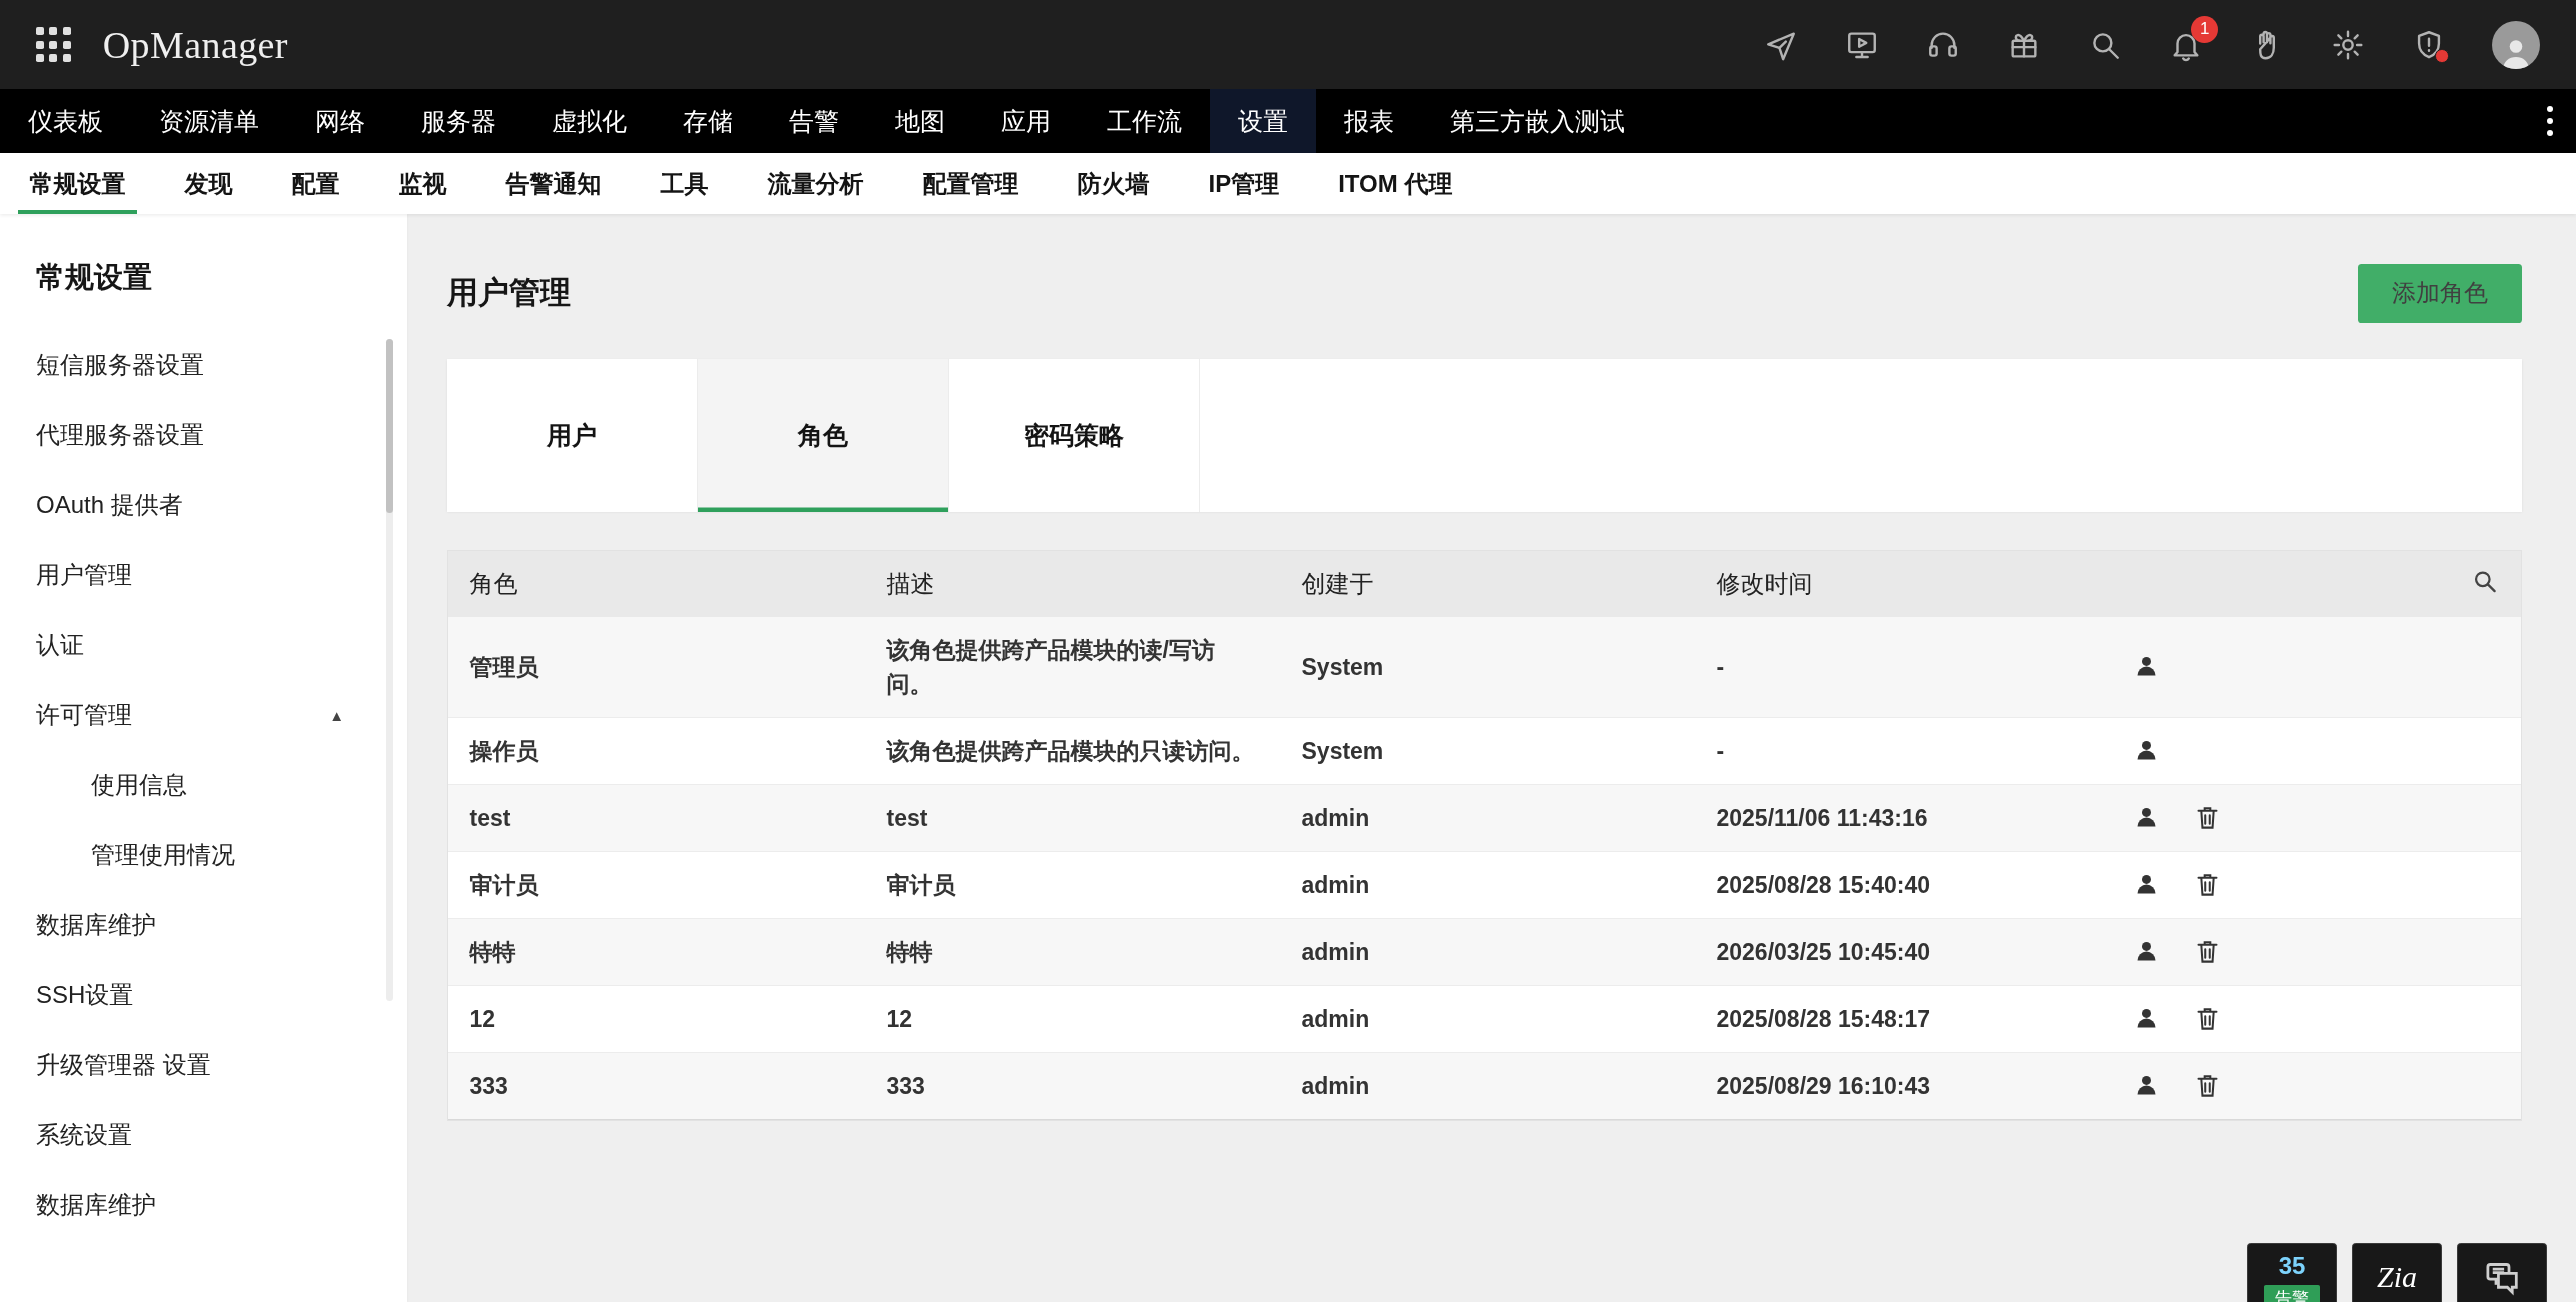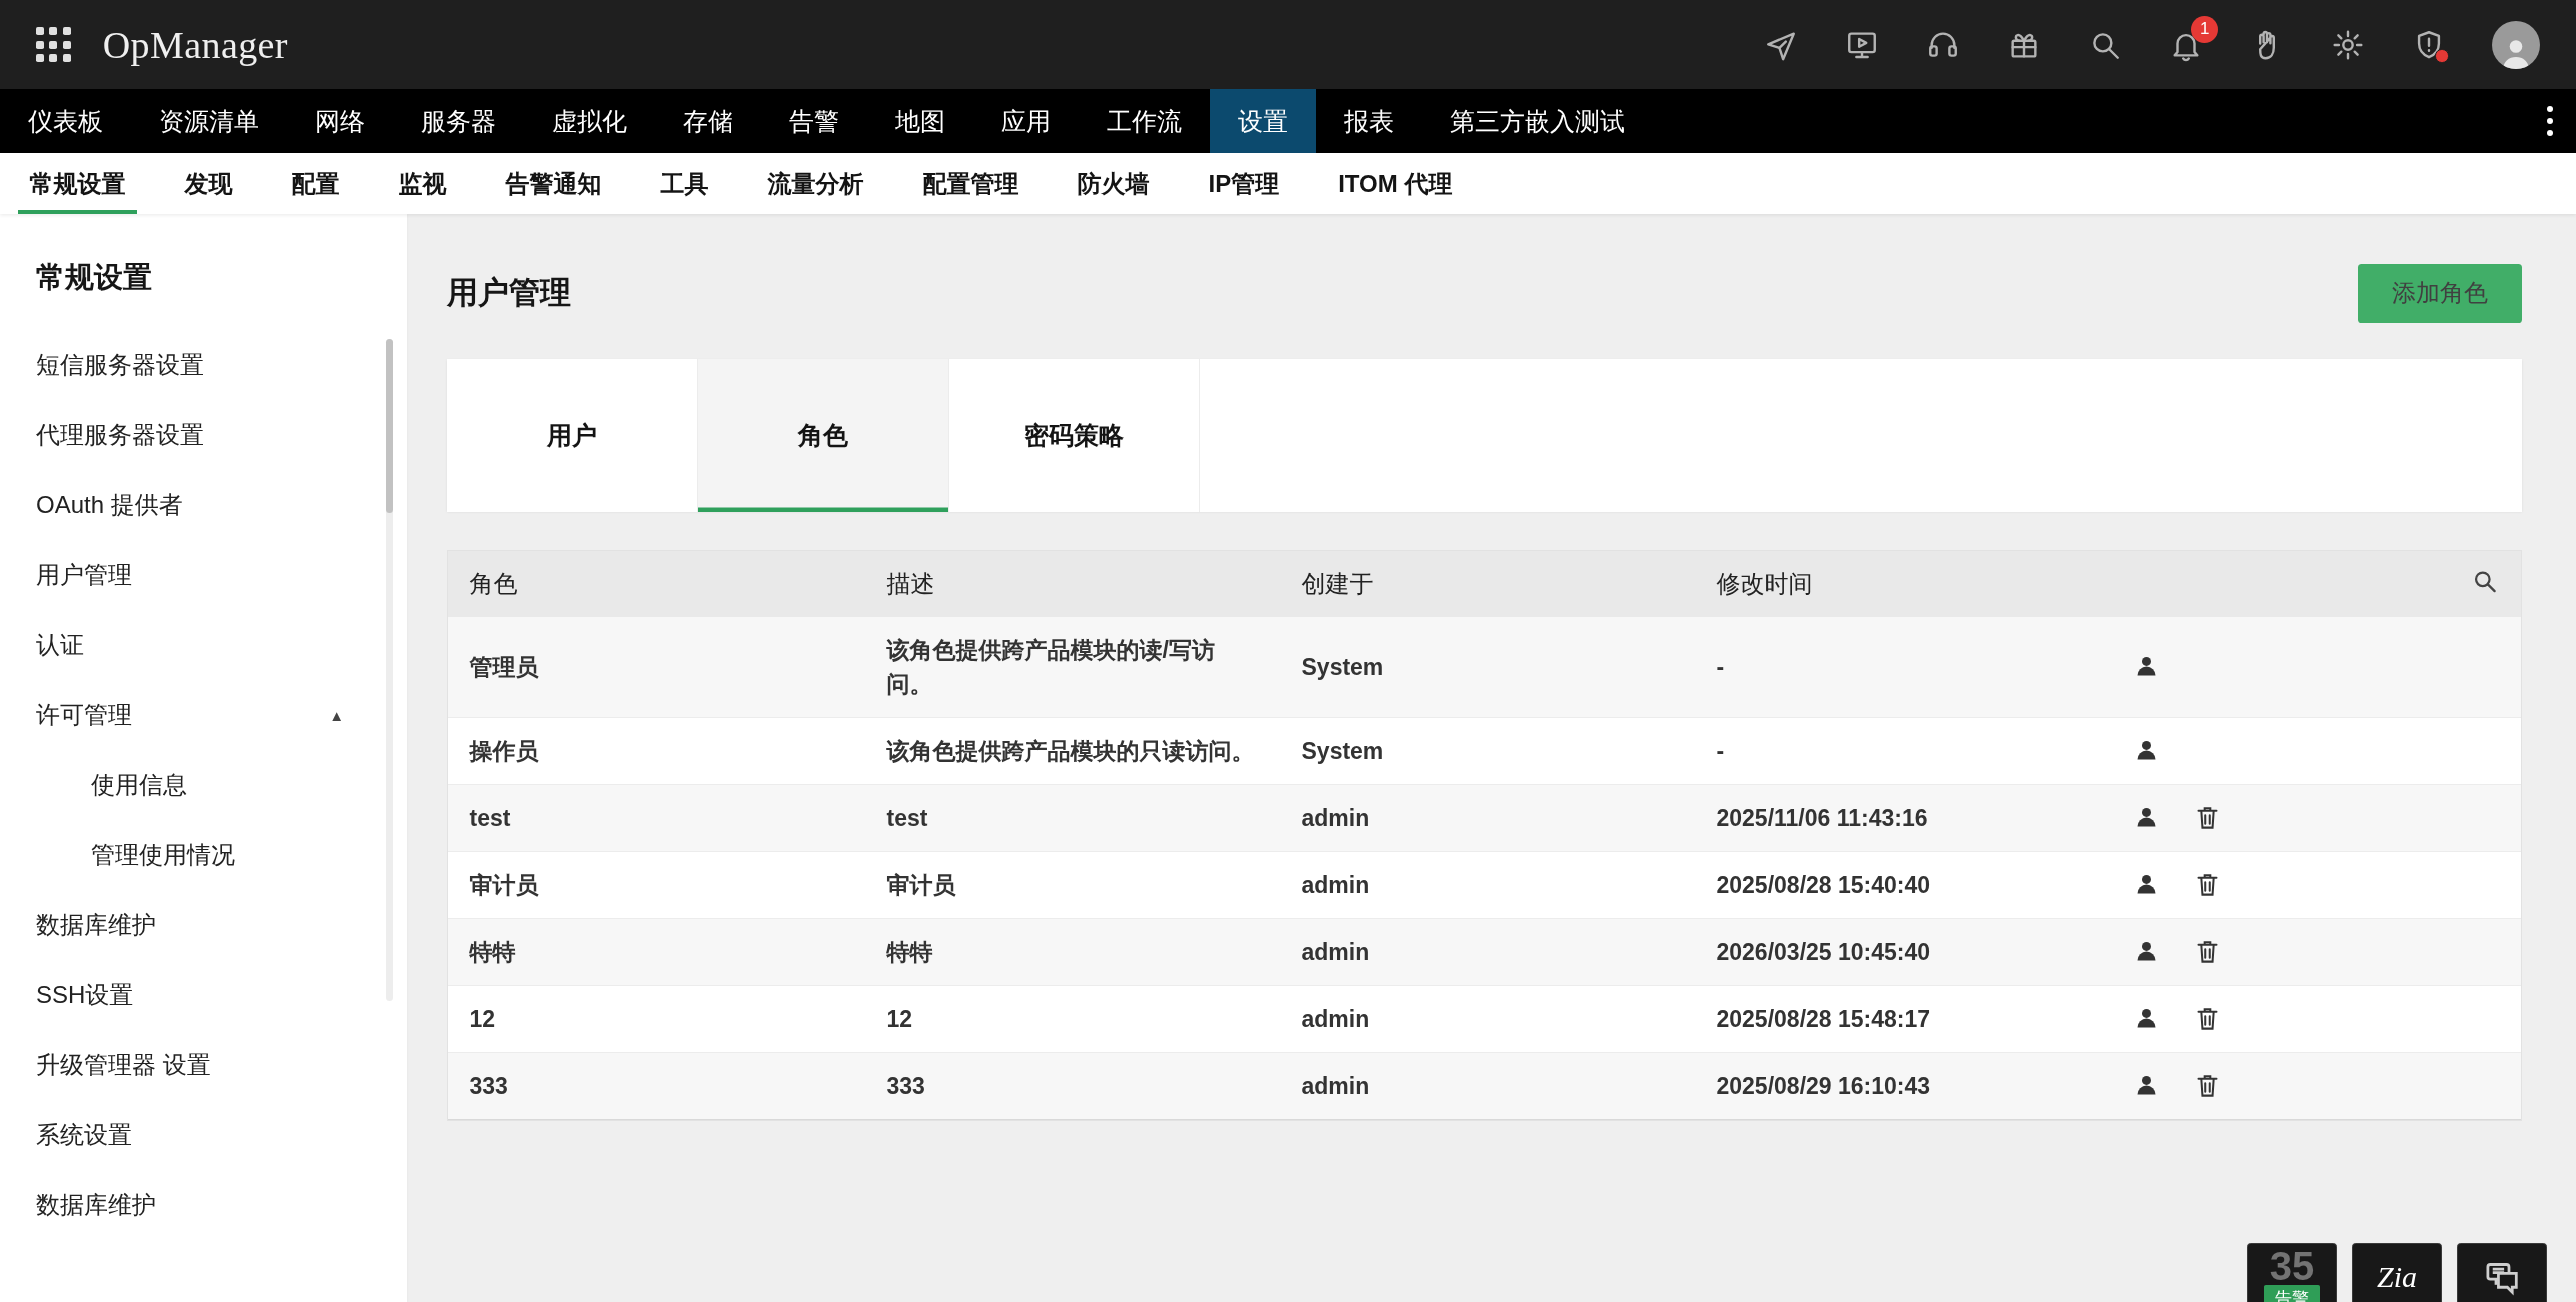--- a/index.html
+++ b/index.html
@@ -15,21 +15,21 @@
   .hicon { position:relative; width:36px; height:36px; display:flex; align-items:center; justify-content:center; cursor:pointer; }
   .hicon svg { width:34px; height:34px; stroke:#b3b3b3; fill:none; stroke-width:1.7; stroke-linecap:round; stroke-linejoin:round; }
   .badge { position:absolute; top:-10.7px; right:-14.3px; min-width:27px; height:27px; padding:0 5.4px; background:#e53935; color:#fff; border-radius:13.4px; font-size:17px; display:flex; align-items:center; justify-content:center; }
   .red-dot { position:absolute; bottom:0px; right:-1.8px; width:13.4px; height:13.4px; border-radius:50%; background:#e53935; border:1.8px solid #1f1f1f; }
   .avatar { width:48px; height:48px; border-radius:50%; background:#9a9a9a; display:flex; align-items:flex-end; justify-content:center; overflow:hidden; cursor:pointer; }
   .avatar svg { width:36px; height:36px; fill:#e8e8e8; }
 
   
   .main-nav { height:64px; background:#000; display:flex; align-items:stretch; color:#fff; font-size:25px; }
   .nav-item { display:flex; align-items:center; padding:0 28px; cursor:pointer; white-space:nowrap; }
-  .nav-item.active { background:#0c4a6e; }
+  .nav-item.active { background:#0f172a; }
   .nav-kebab { margin-left:auto; display:flex; flex-direction:column; justify-content:center; gap:5.4px; padding:0 23px; cursor:pointer; }
   .nav-kebab i { width:6.3px; height:6.3px; border-radius:50%; background:#fff; }
 
   
   .sub-nav { height:61px; background:#fff; display:flex; align-items:stretch; font-size:24px; font-weight:700; color:#141414; box-shadow:0 1.8px 3.6px rgba(0,0,0,.08); position:relative; z-index:5; }
   .subnav-item { display:flex; align-items:center; padding:0 29.5px; position:relative; cursor:pointer; white-space:nowrap; }
   .subnav-item.active::after { content:""; position:absolute; left:18px; right:18px; bottom:0; height:4.5px; background:#2fa05c; }
 
   
   .page-body { display:flex; height:1088px; }
@@ -61,21 +61,21 @@
   .trow:nth-child(even) { background:#f7f7f7; }
   .trow:last-child { border-bottom:0.9px solid #d9d9d9; }
   .tcell { padding:16px 21.5px; line-height:34px; }
   .actions { display:flex; align-items:center; gap:32px; }
   .act-icon { width:29px; height:29px; cursor:pointer; display:flex; align-items:center; justify-content:center; }
   .act-icon svg { width:27px; height:27px; }
 
   
   .float-tiles { position:absolute; top:1243px; right:29px; display:flex; gap:15px; }
   .tile { width:90px; height:90px; background:#181818; border:0.9px solid #3a3a3a; border-radius:3.6px; display:flex; flex-direction:column; align-items:center; justify-content:flex-start; cursor:pointer; }
-  .tile .num { color:#737373; font-size:40px; font-weight:700; margin-top:3.6px; line-height:36px; }
+  .tile .num { color:#7dd3fc; font-size:24px; font-weight:700; margin-top:3.6px; line-height:36px; }
   .tile .lbl { background:#2f9e57; color:#fff; font-size:17px; padding:1.8px 10.7px; border-radius:1.8px; margin-top:1.8px; }
   .tile .zia { color:#fff; font-family:"Liberation Serif","DejaVu Serif",serif; font-style:italic; font-size:30px; margin-top:16px; }
   .tile svg { width:39px; height:39px; stroke:#cfcfcf; fill:none; stroke-width:1.7; margin-top:14.3px; }
 </style>
 </head>
 <body>
 
 <div class="top-header">
   <div class="apps-grid">
     <span></span>

